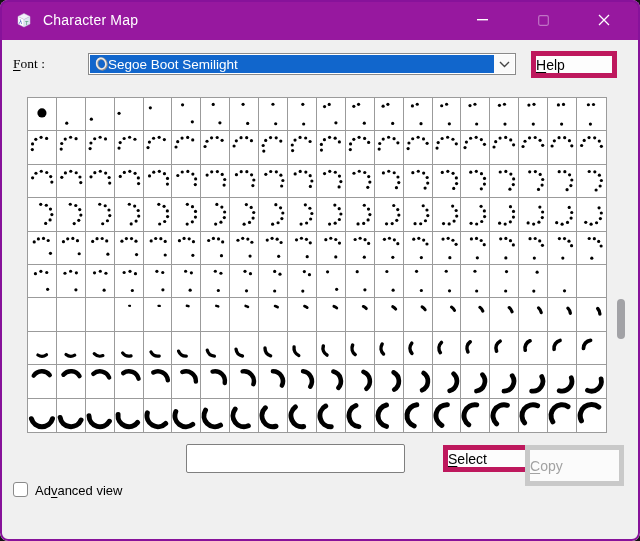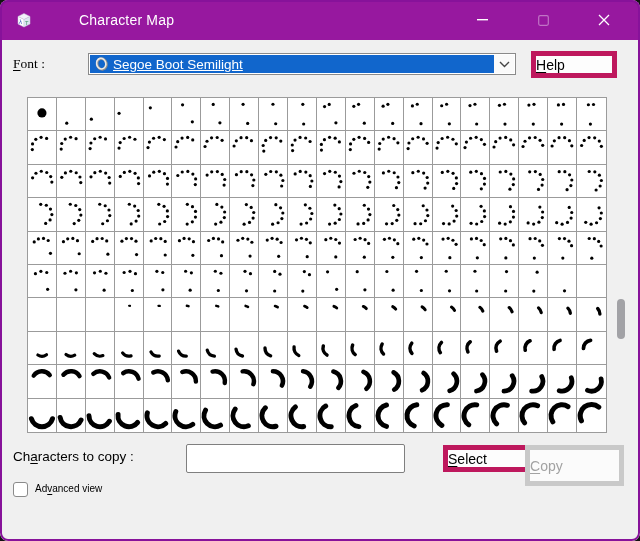--- a/index.html
+++ b/index.html
@@ -5,51 +5,51 @@
   html,body{margin:0;padding:0;background:#111;}
   *{box-sizing:border-box;}
   .window{
     position:relative;width:640px;height:541px;background:#F0F0F0;
     border-radius:8px;overflow:hidden;
     font-family:"Liberation Sans","DejaVu Sans",sans-serif;
     -webkit-font-smoothing:antialiased;
   }
   .window::after{content:'';position:absolute;inset:0;border:2px solid #87129A;border-radius:8px;pointer-events:none;z-index:60;}
   
-  .titlebar{position:absolute;left:0;top:0;width:100%;height:40px;background:#97189F;display:flex;align-items:center;z-index:5;gap:36px;}
+  .titlebar{position:absolute;left:0;top:0;width:100%;height:40px;background:#97189F;display:flex;align-items:center;z-index:5;}
   .app-icon{margin-left:14px;width:20px;height:20px;flex:0 0 auto;}
   .title-text{color:#fff;font-size:14px;margin-left:9px;letter-spacing:.2px;}
   .winbtn{position:absolute;top:0;height:40px;width:46px;display:flex;align-items:center;justify-content:center;}
   .winbtn svg{display:block;}
   .btn-min{left:459px;} .btn-max{left:520px;} .btn-close{left:581px;}
   
   .lbl{position:absolute;font-size:13.5px;color:#000;}
   .accel{text-decoration:underline;text-underline-offset:2px;}
   .font-label{left:13px;top:56px;font-family:Liberation Serif, serif;}
   .combo{position:absolute;left:88px;top:53px;width:428px;height:22px;background:#fff;border:1px solid #8A8A8A;display:flex;padding:1px;}
   .combo-sel{flex:1;background:#1166CC;position:relative;display:flex;align-items:center;}
   .combo-sel .fticon{margin-left:5px;}
-  .combo-value{color:#fff;font-size:13.5px;margin-left:5px;white-space:nowrap;text-decoration:underline;}
+  .combo-value{color:#fff;font-size:13.5px;white-space:nowrap;}
   .combo-arrow{width:20px;display:flex;align-items:center;justify-content:center;background:#FAFAFA;}
   .pushbtn{position:absolute;background:#FDFDFD;border:5px solid #be185d;border-radius:0;font-size:14px;color:#000;display:flex;align-items:center;justify-content:flex-start;}
   .help-btn{left:531px;top:51px;width:86px;height:27px;}
   
   .glyph-grid{position:absolute;left:27px;top:97px;width:580px;height:336px;background:#fff;border:1px solid #9B9B9B;display:grid;grid-template-columns:repeat(20,1fr);grid-template-rows:repeat(10,1fr);}
   .gcell{border-right:1px solid #9B9B9B;border-bottom:1px solid #9B9B9B;overflow:hidden;}
   .gcell:nth-child(20n){border-right:none;}
   .gcell:nth-child(n+181){border-bottom:none;}
   .gcell svg{width:100%;height:100%;display:block;}
   .scroll-thumb{position:absolute;left:617px;top:299px;width:8px;height:40px;background:#A2A2A6;border-radius:4px;}
   
   .chars-label{left:13px;top:449px;}
   .chars-input{position:absolute;left:186px;top:444px;width:219px;height:29px;border:1px solid #7F7F7F;border-radius:2px;background:#fff;font-size:14px;padding:0 6px;font-family:inherit;}
   .select-btn{left:443px;top:445px;width:99px;height:27px;}
   .copy-btn{left:525px;top:445px;width:99px;height:41px;color:#A2A2A2;border-color:#C9C9C9;background:#FBFBFB;}
   .checkbox{position:absolute;left:13px;top:482px;width:15px;height:15px;border:1px solid #8A8A8A;border-radius:3px;background:#fff;}
-  .adv-label{left:35px;top:483px;font-size:10px;}
+  .adv-label{left:35px;top:483px;font-size:13px;}
   
   .statusbar{position:absolute;left:0;right:0;top:506px;bottom:0;background:#F7F7F7;border-top:1px solid #DADADA;z-index:4;}
   .status-text{position:absolute;left:6px;top:0;height:30px;display:flex;align-items:center;font-size:13.5px;color:#1a1a1a;}
   .status-divider{position:absolute;left:454px;top:0;bottom:0;width:1px;background:#DADADA;}
 </style>
 </head>
 <body>
 
 <div class="window">
 
@@ -1518,21 +1518,20 @@
         </svg>
       </div>
       <div class="gcell">
         <svg viewBox="0 0 28 32.6">
           <path d="M 4.16 21.21 A 11 11 0 0 1 21.14 7.94" fill="none" stroke="#000" stroke-width="5" stroke-linecap="round"></path>
         </svg>
       </div>
     </div>
   <div class="scroll-thumb"></div>
 
-  <div class="lbl chars-label"><span>Ch</span><span class="accel">a</span><span>racters to copy :</span></div>
 
   <input class="chars-input" value="" style="">
 
   <div class="pushbtn select-btn">
       <span><span class="accel">S</span><span>elect</span></span>
     </div>
 
   <div class="pushbtn copy-btn">
       <span><span class="accel">C</span><span>opy</span></span>
     </div>

